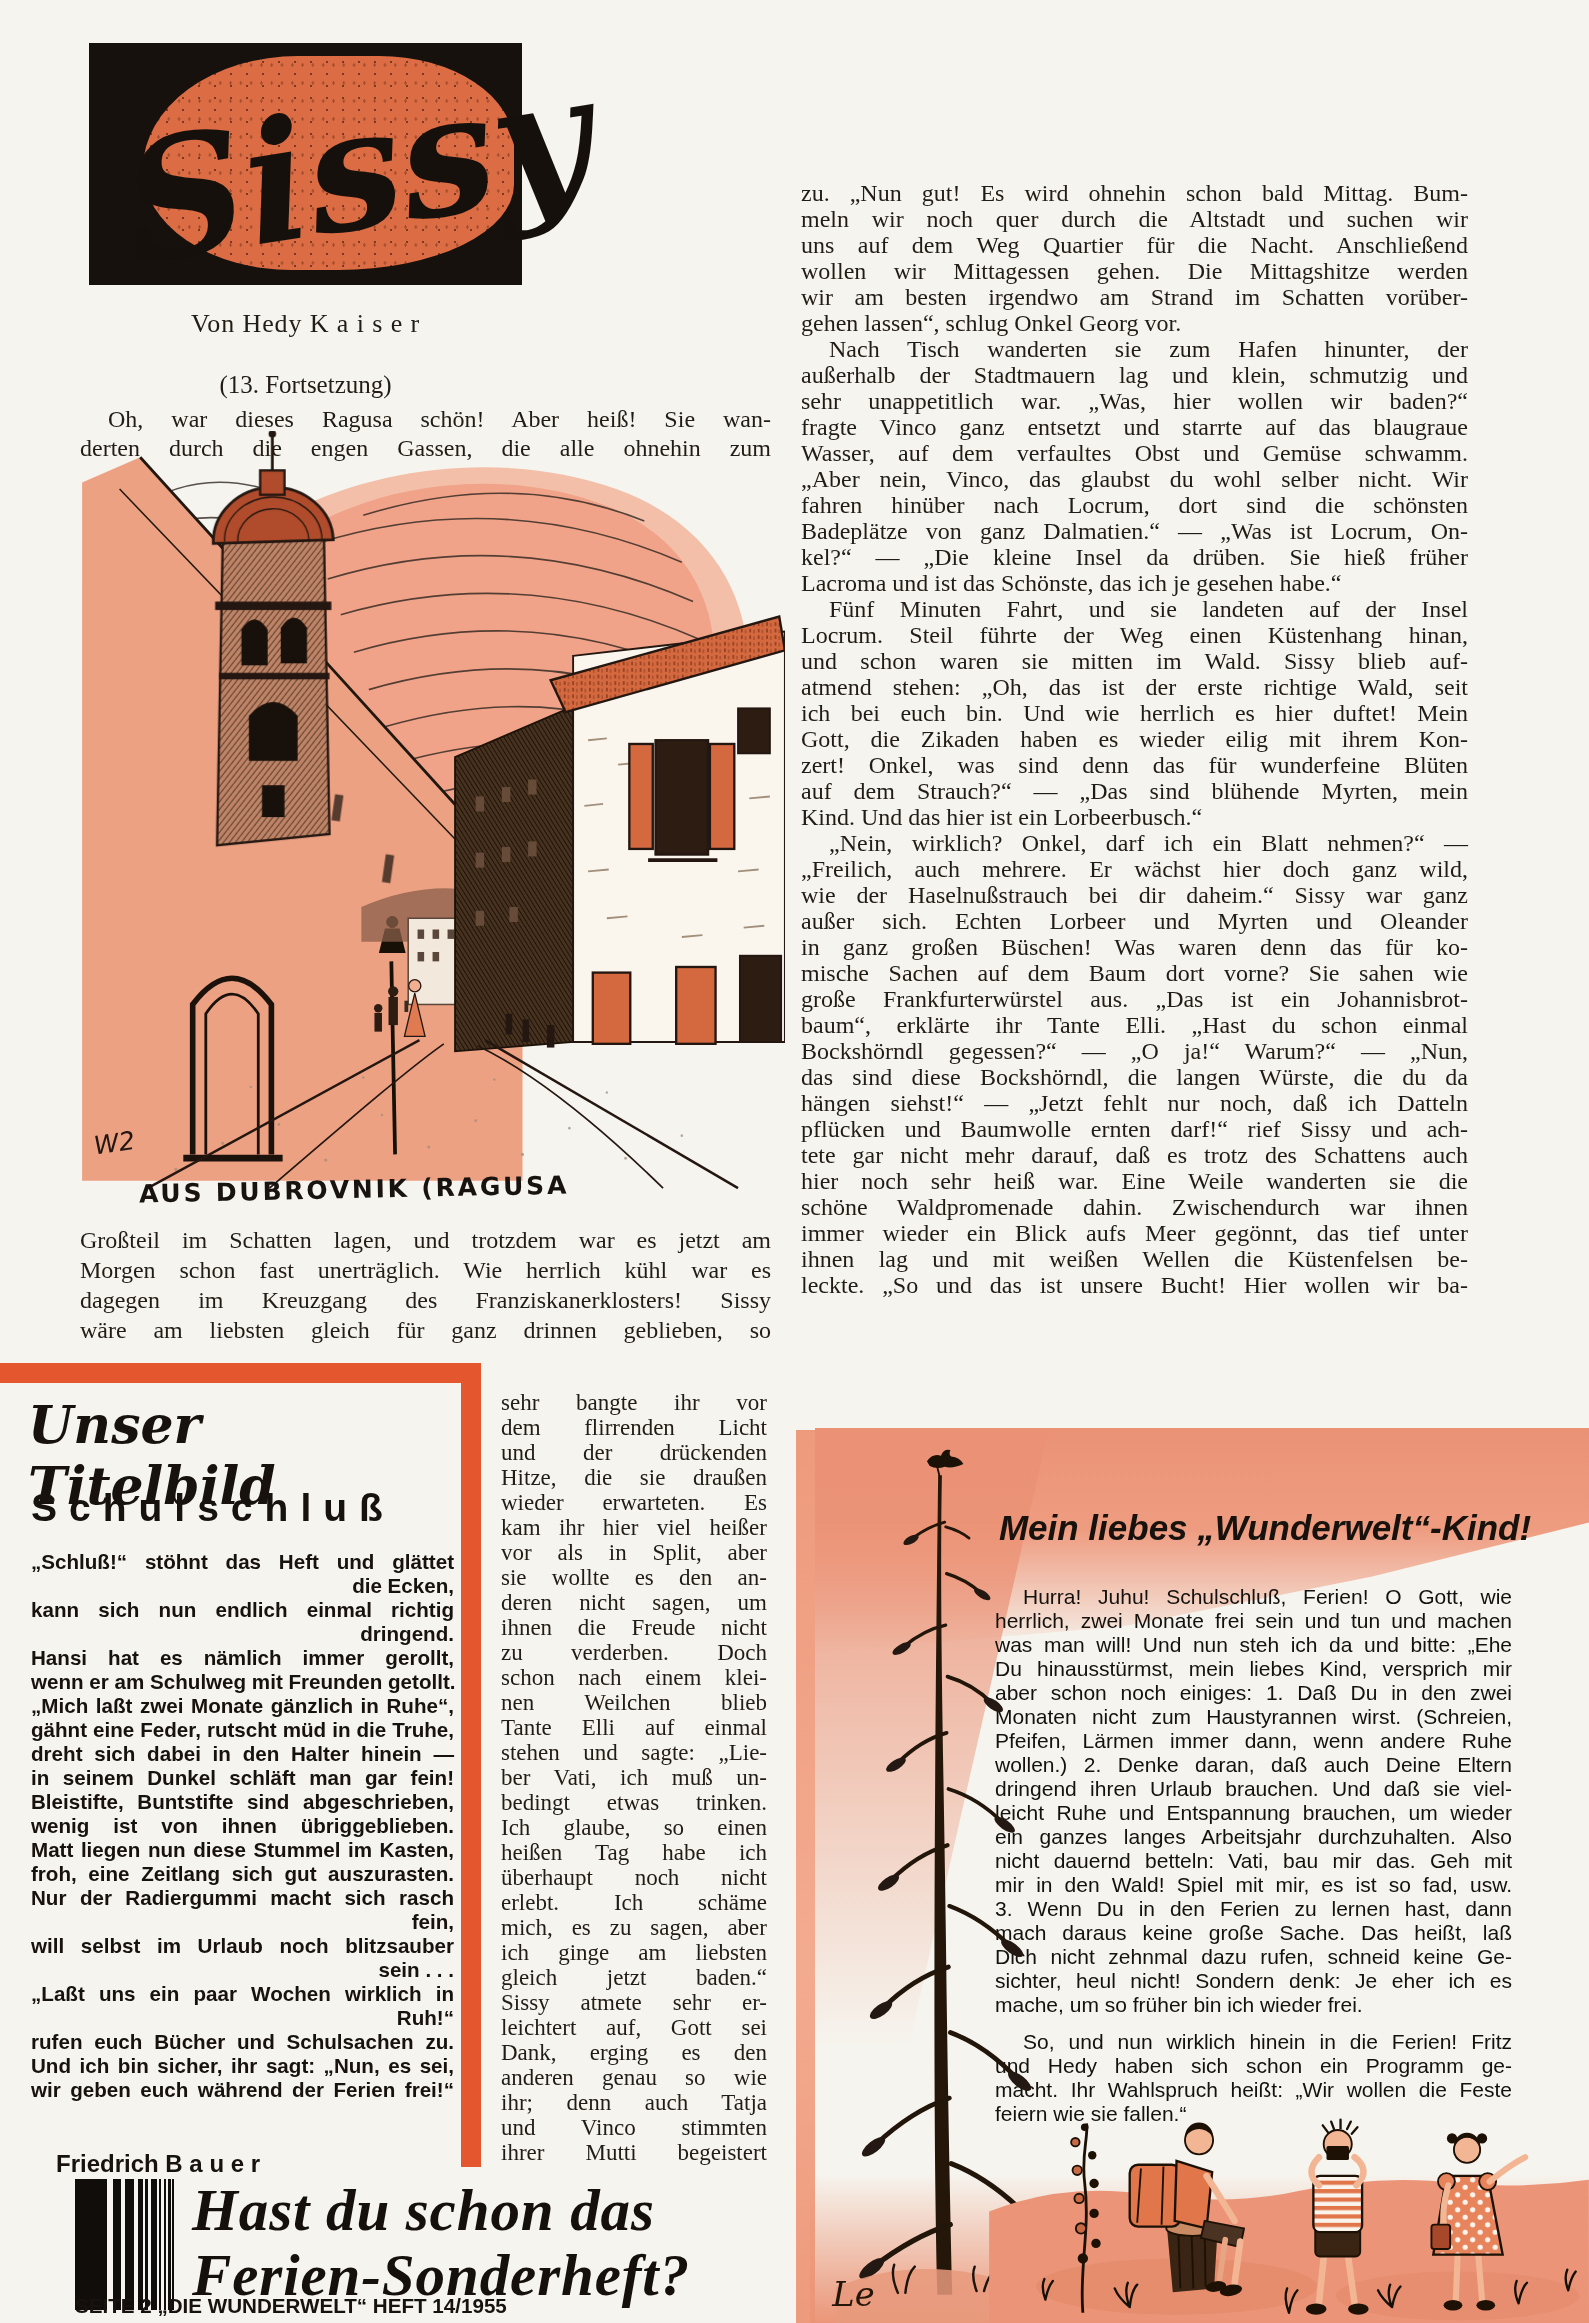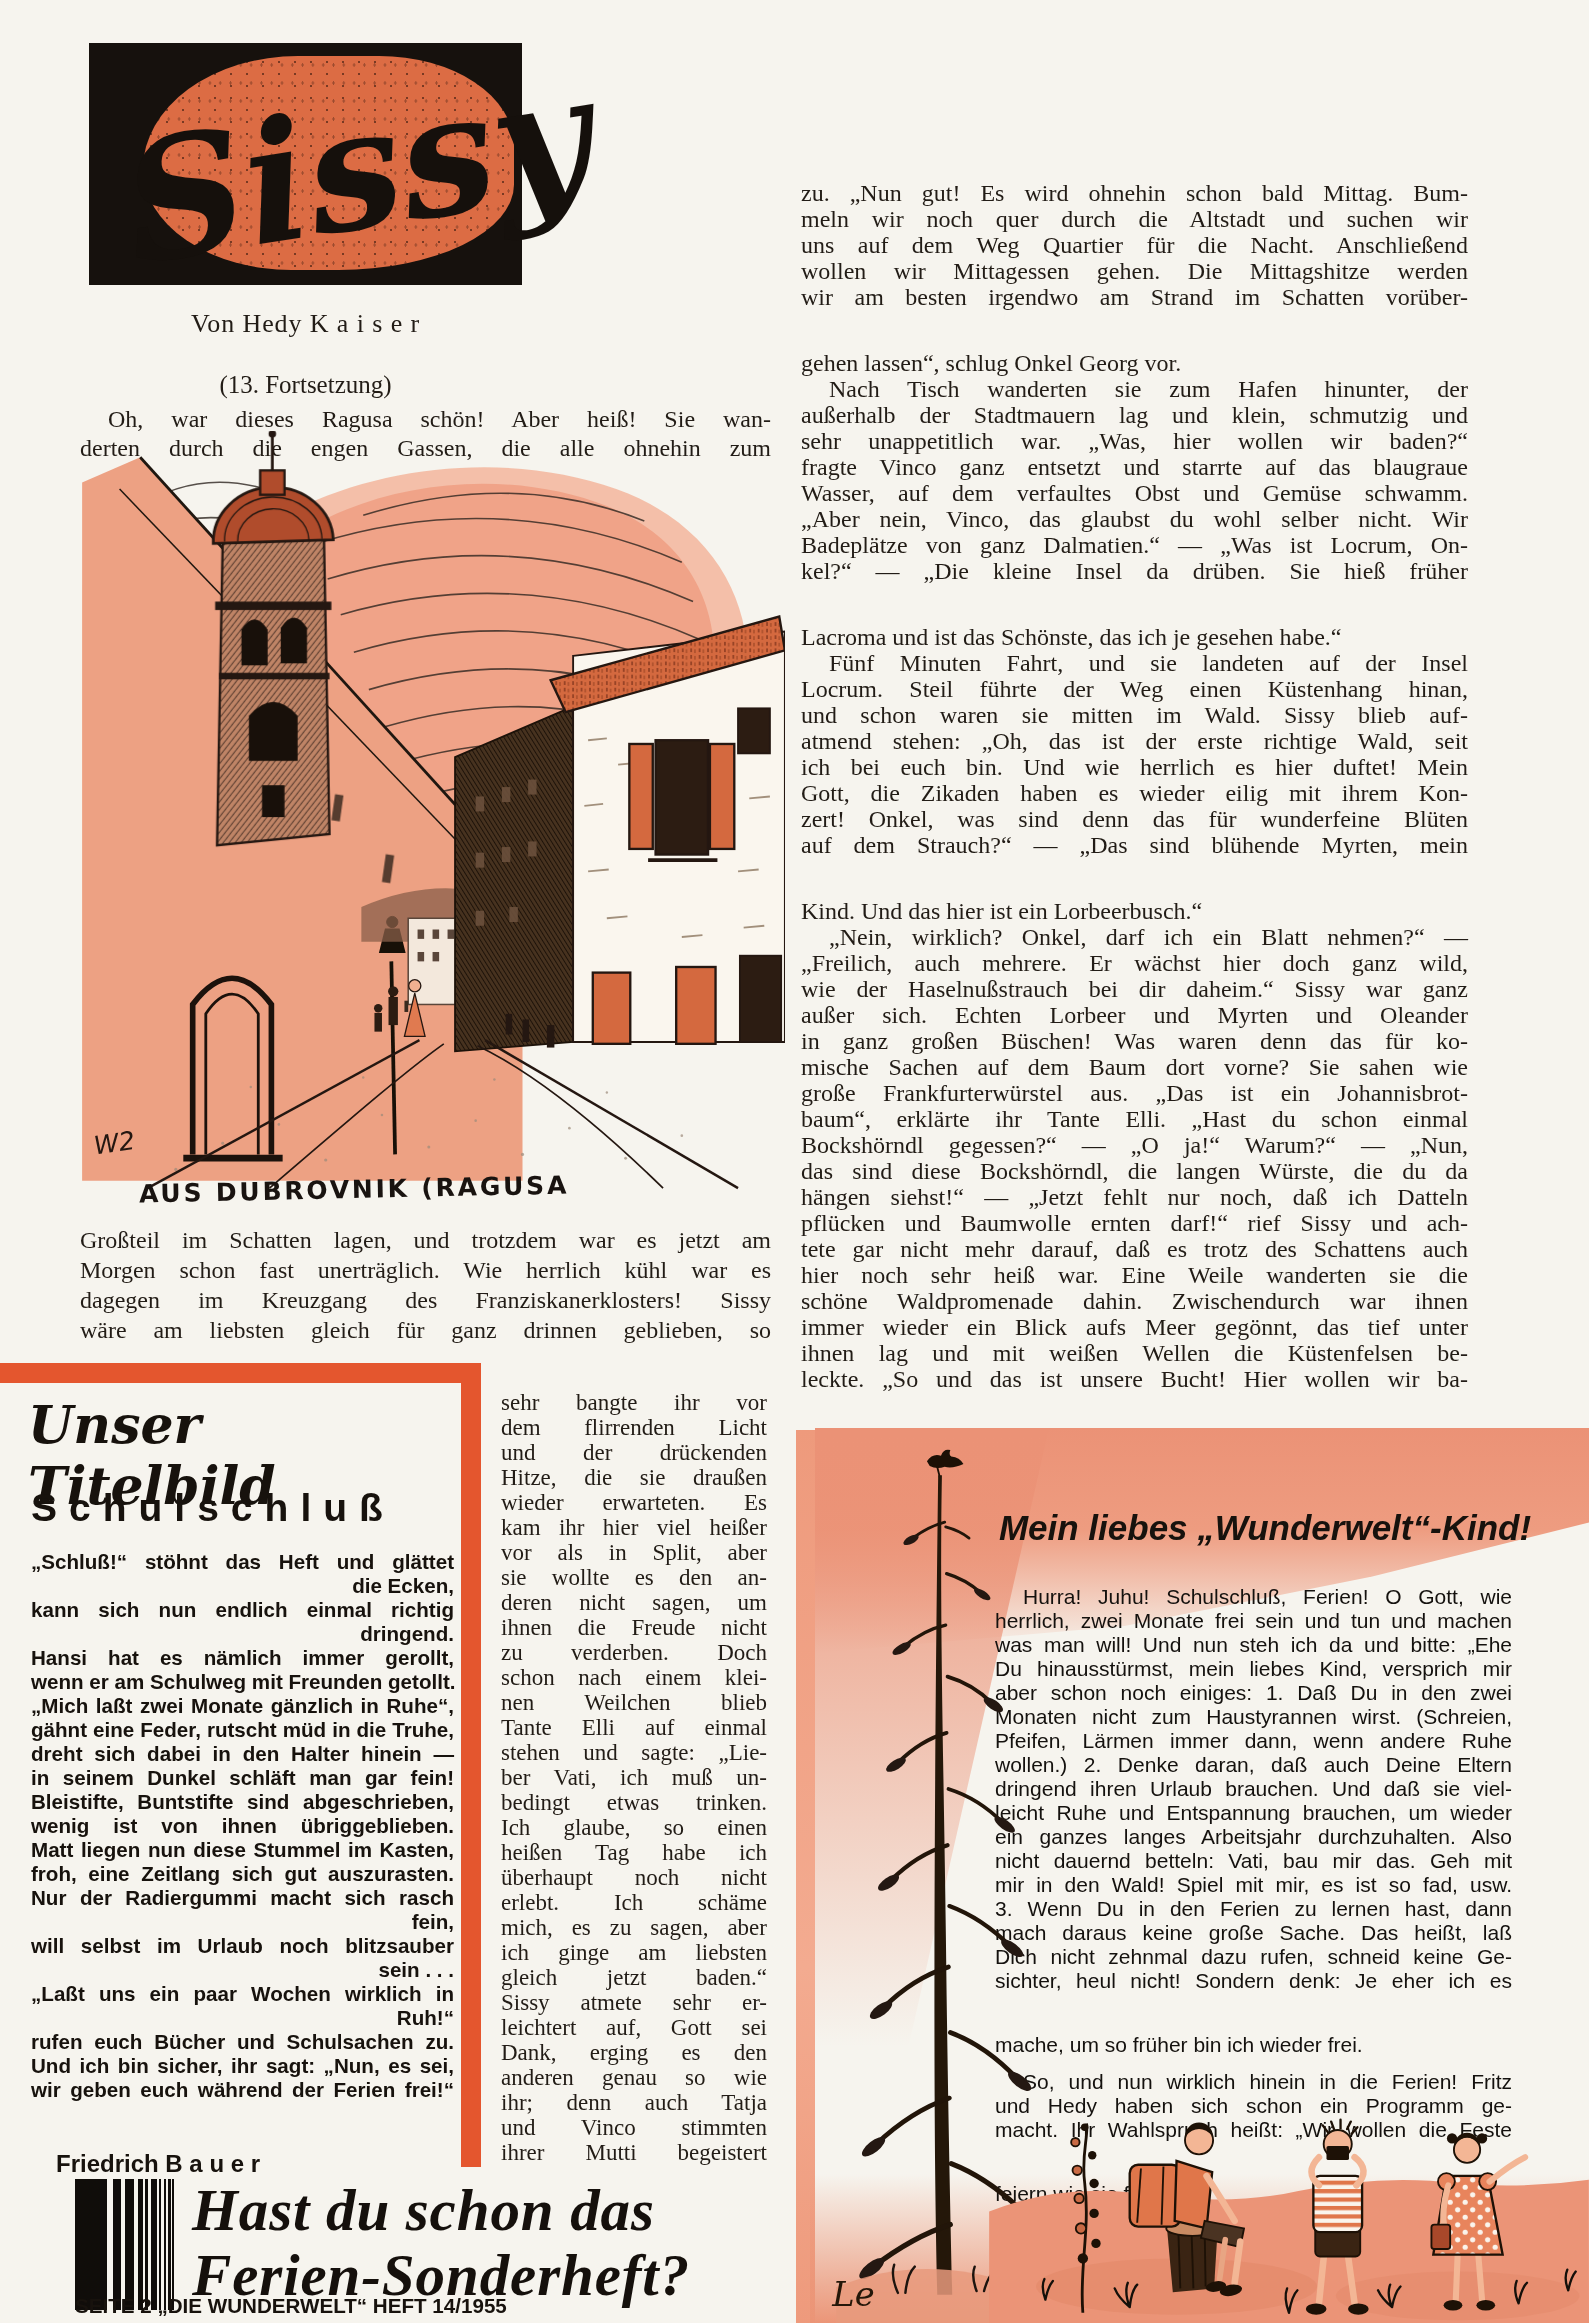--- a/index.html
+++ b/index.html
@@ -16,21 +16,21 @@
   #sissy-svg{left:66px;top:-13px;width:525px;height:337px;overflow:visible;}
   #byline{left:89px;top:309px;width:433px;text-align:center;font-size:26px;letter-spacing:0.9px;}
   #installment{left:89px;top:371px;width:433px;text-align:center;font-size:25px;}
   
   .story{font-size:24px;line-height:29px;}
   #intro-para{left:80px;top:405px;width:691px;}
   #after-para{left:80px;top:1225px;width:691px;font-size:24px;line-height:30px;}
   #narrow-col{left:501px;top:1390px;width:266px;font-size:23px;line-height:25px;}
   #right-col{left:801px;top:180px;width:667px;font-size:24px;line-height:26px;}
   .jline{text-align:justify;text-align-last:justify;white-space:nowrap;}
-  .jline.last{text-align-last:left;margin-top:40px;}
+  .jline.last{text-align-last:left;}
   .jline.ind{text-indent:28px;}
   .para+.para{margin-top:var(--pgap,0px);}
   
   #street-svg{left:82px;top:431px;width:703px;height:759px;}
   #ill-caption{left:139px;top:1175px;width:431px;font-family:"DejaVu Sans",sans-serif;
       font-weight:bold;font-size:25px;letter-spacing:2.8px;transform:rotate(-1.2deg);color:#191310;}
   
   #frame-top{left:0;top:1363px;width:481px;height:19.7px;background:#e4562e;}
   #frame-right{left:461px;top:1363px;width:19.7px;height:804px;background:#e4562e;}
   #box-heading{left:28px;top:1394px;width:431px;font-family:"DejaVu Serif",serif;
@@ -326,20 +326,21 @@
         <div class="jline">wir am besten irgendwo am Strand im Schatten vorüber-</div>
         <div class="jline last">gehen lassen“, schlug Onkel Georg vor.</div>
       </div>
       <div class="para">
         <div class="jline ind">Nach Tisch wanderten sie zum Hafen hinunter, der</div>
         <div class="jline">außerhalb der Stadtmauern lag und klein, schmutzig und</div>
         <div class="jline">sehr unappetitlich war. „Was, hier wollen wir baden?“</div>
         <div class="jline">fragte Vinco ganz entsetzt und starrte auf das blaugraue</div>
         <div class="jline">Wasser, auf dem verfaultes Obst und Gemüse schwamm.</div>
         <div class="jline">„Aber nein, Vinco, das glaubst du wohl selber nicht. Wir</div>
+        <div class="jline">fahren hinüber nach Locrum, dort sind die schönsten</div>
         <div class="jline">Badeplätze von ganz Dalmatien.“ — „Was ist Locrum, On-</div>
         <div class="jline">kel?“ — „Die kleine Insel da drüben. Sie hieß früher</div>
         <div class="jline last">Lacroma und ist das Schönste, das ich je gesehen habe.“</div>
       </div>
       <div class="para">
         <div class="jline ind">Fünf Minuten Fahrt, und sie landeten auf der Insel</div>
         <div class="jline">Locrum. Steil führte der Weg einen Küstenhang hinan,</div>
         <div class="jline">und schon waren sie mitten im Wald. Sissy blieb auf-</div>
         <div class="jline">atmend stehen: „Oh, das ist der erste richtige Wald, seit</div>
         <div class="jline">ich bei euch bin. Und wie herrlich es hier duftet! Mein</div>

